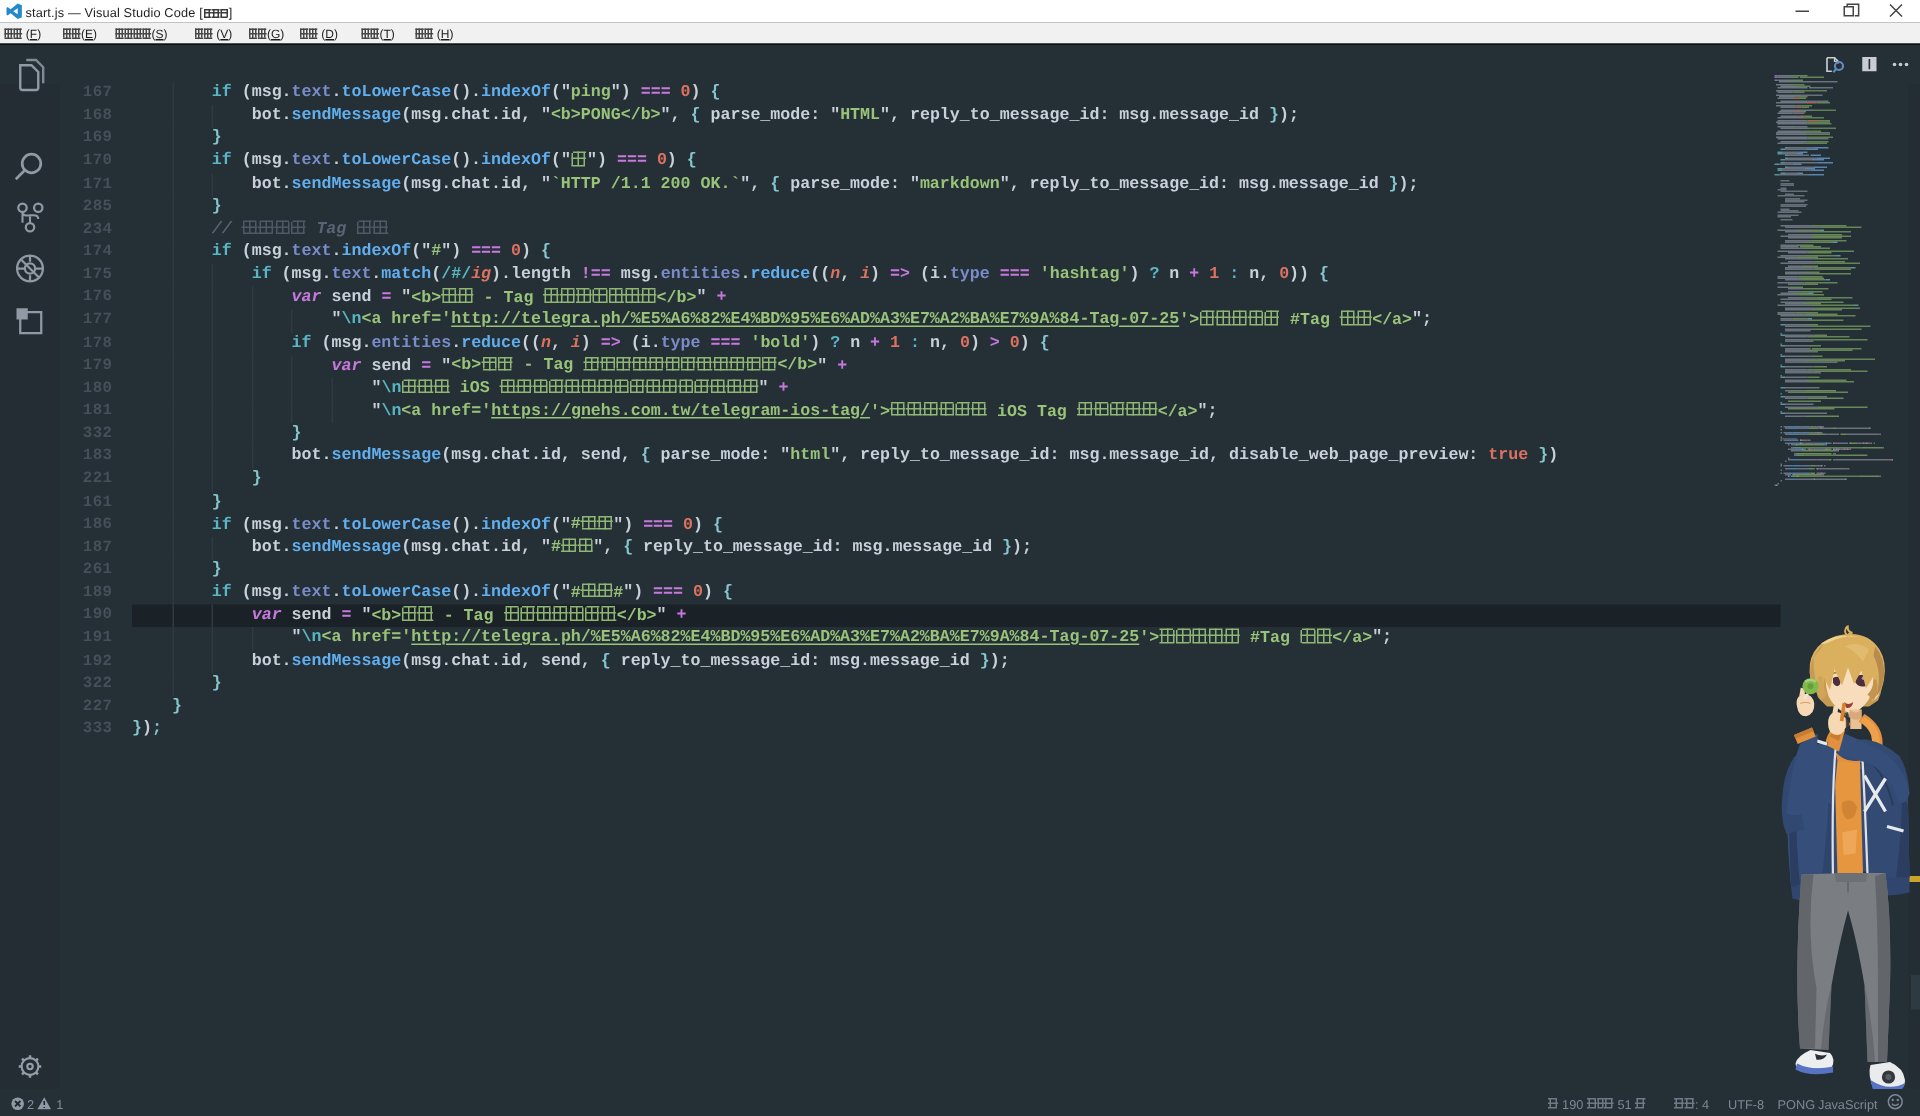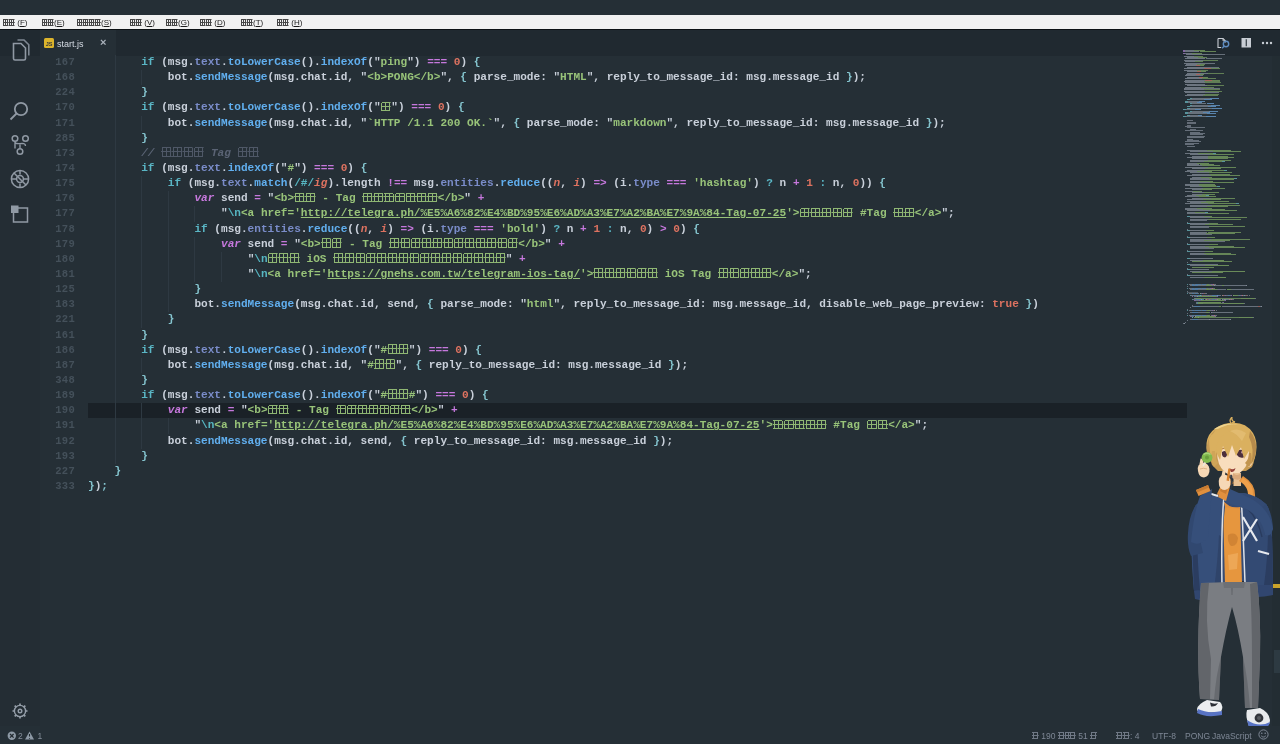--- a/index.html
+++ b/index.html
@@ -70,20 +70,34 @@
 linear-gradient(currentColor,currentColor) 50% 50%/1px 100% no-repeat,
 linear-gradient(currentColor,currentColor) 94% 50%/1px 92% no-repeat}
 .cjt{display:inline-block;width:5.2px;height:6px;position:relative;top:0.5px;margin:0 .3px;opacity:.85;
 background:linear-gradient(currentColor,currentColor) 50% 0/92% 1px no-repeat,
 linear-gradient(currentColor,currentColor) 50% 50%/100% 1px no-repeat,
 linear-gradient(currentColor,currentColor) 50% 100%/92% 1px no-repeat,
 linear-gradient(currentColor,currentColor) 6% 50%/1px 92% no-repeat,
 linear-gradient(currentColor,currentColor) 94% 50%/1px 92% no-repeat;opacity:.88}
 </style></head><body>
 <div id="app">
+  <div id="title">
+    <svg width="11" height="11" style="position:absolute;left:4px;top:2px" viewBox="0 0 100 100">
+      <path fill="#2489ca" d="M71 3 L96 13 L96 87 L71 97 L28 62 L10 76 L3 70 L3 30 L10 24 L28 38 Z M71 32 L44 50 L71 68 Z M10 38 L24 50 L10 62 Z"></path>
+    </svg>
+    <span class="tt">start.js — Visual Studio Code [<b class="cjt"></b><b class="cjt"></b><b class="cjt"></b>]</span>
+    <svg id="wc" width="90" height="15" viewBox="0 0 90 15">
+      <g stroke="#444" stroke-width="1" fill="none">
+        <path d="M7 7.5 h9"></path>
+        <rect x="39.5" y="4.5" width="6" height="6"></rect>
+        <path d="M41.5 4.5 v-1.6 h7.6 v7.6 h-2.6"></path>
+        <path d="M70 3 l8 8 M78 3 l-8 8"></path>
+      </g>
+    </svg>
+  </div>
   <div id="menu">
       <span class="mi" style="left:3px"><b class="cjm"></b><b class="cjm"></b> (<u>F</u>)</span>
       <span class="mi" style="left:42px"><b class="cjm"></b><b class="cjm"></b>(<u>E</u>)</span>
       <span class="mi" style="left:77px"><b class="cjm"></b><b class="cjm"></b><b class="cjm"></b><b class="cjm"></b>(<u>S</u>)</span>
       <span class="mi" style="left:130px"><b class="cjm"></b><b class="cjm"></b> (<u>V</u>)</span>
       <span class="mi" style="left:166px"><b class="cjm"></b><b class="cjm"></b>(<u>G</u>)</span>
       <span class="mi" style="left:200px"><b class="cjm"></b><b class="cjm"></b> (<u>D</u>)</span>
       <span class="mi" style="left:241px"><b class="cjm"></b><b class="cjm"></b>(<u>T</u>)</span>
       <span class="mi" style="left:277px"><b class="cjm"></b><b class="cjm"></b> (<u>H</u>)</span>
     </div>
@@ -118,57 +132,50 @@
         <path d="M13.5 178 h14 v14 h-14 z"></path>
         <rect x="11" y="175.5" width="7.5" height="7.5" fill="#9099a4" stroke="none"></rect>
       </g>
 
       <g stroke="#959ea9" stroke-width="1.4" fill="none">
         <circle cx="20" cy="681" r="5.6"></circle>
         <circle cx="20" cy="681" r="1.8"></circle>
         <path d="M20 673.5 v2 M20 686.5 v2 M12.5 681 h2 M25.5 681 h2 M14.7 675.7 l1.5 1.5 M23.8 684.8 l1.5 1.5 M25.3 675.7 l-1.5 1.5 M16.2 684.8 l-1.5 1.5" stroke-width="1.7"></path>
       </g>
   </svg>
-  <div id="tabs">
-      <div id="tab1">
-     <span class="jsi">JS</span>
-        <span class="tn">start.js</span>
-        <span class="tx">×</span>
-  </div>
-    </div>
   <div id="ed"></div>
   <div id="band"></div>
   <div id="code">
 <div class="cl" style="top:55.00px"><span class="lnum">167</span><i class="g" style="left:114.6px"></i><span class="ct" style="left:141.21px"><span class="k">if</span><span class="w"> (msg.</span><span class="p">text</span><span class="w">.</span><span class="f">toLowerCase</span><span class="w">().</span><span class="f">indexOf</span><span class="w">("</span><span class="s">ping</span><span class="w">") </span><span class="o">===</span><span class="w"> </span><span class="n">0</span><span class="w">) </span><span class="b">{</span></span></div>
 <div class="cl" style="top:70.14px"><span class="lnum">168</span><i class="g" style="left:114.6px"></i><i class="g" style="left:141.2px"></i><span class="ct" style="left:167.81px"><span class="w">bot.</span><span class="f">sendMessage</span><span class="w">(msg.chat.id, "</span><span class="s">&lt;b&gt;PONG&lt;/b&gt;</span><span class="w">", </span><span class="b">{</span><span class="w"> parse_mode: "</span><span class="s">HTML</span><span class="w">", reply_to_message_id: msg.message_id </span><span class="b">}</span><span class="w">);</span></span></div>
-<div class="cl" style="top:85.29px"><span class="lnum">224</span><i class="g" style="left:114.6px"></i><span class="ct" style="left:141.21px"><span class="b">}</span></span></div>
+<div class="cl" style="top:85.29px"><span class="lnum">169</span><i class="g" style="left:114.6px"></i><span class="ct" style="left:141.21px"><span class="b">}</span></span></div>
 <div class="cl" style="top:100.43px"><span class="lnum">170</span><i class="g" style="left:114.6px"></i><span class="ct" style="left:141.21px"><span class="k">if</span><span class="w"> (msg.</span><span class="p">text</span><span class="w">.</span><span class="f">toLowerCase</span><span class="w">().</span><span class="f">indexOf</span><span class="w">("</span><span class="s"><b class="cj"></b></span><span class="w">") </span><span class="o">===</span><span class="w"> </span><span class="n">0</span><span class="w">) </span><span class="b">{</span></span></div>
 <div class="cl" style="top:115.57px"><span class="lnum">171</span><i class="g" style="left:114.6px"></i><i class="g" style="left:141.2px"></i><span class="ct" style="left:167.81px"><span class="w">bot.</span><span class="f">sendMessage</span><span class="w">(msg.chat.id, "</span><span class="s">`HTTP /1.1 200 OK.`</span><span class="w">", </span><span class="b">{</span><span class="w"> parse_mode: "</span><span class="s">markdown</span><span class="w">", reply_to_message_id: msg.message_id </span><span class="b">}</span><span class="w">);</span></span></div>
 <div class="cl" style="top:130.72px"><span class="lnum">285</span><i class="g" style="left:114.6px"></i><span class="ct" style="left:141.21px"><span class="b">}</span></span></div>
-<div class="cl" style="top:145.86px"><span class="lnum">173</span><i class="g" style="left:114.6px"></i><span class="ct" style="left:141.21px"><span class="c">// <b class="cj"></b><b class="cj"></b><b class="cj"></b><b class="cj"></b> Tag <b class="cj"></b><b class="cj"></b></span></span></div>
+<div class="cl" style="top:145.86px"><span class="lnum">234</span><i class="g" style="left:114.6px"></i><span class="ct" style="left:141.21px"><span class="c">// <b class="cj"></b><b class="cj"></b><b class="cj"></b><b class="cj"></b> Tag <b class="cj"></b><b class="cj"></b></span></span></div>
 <div class="cl" style="top:161.00px"><span class="lnum">174</span><i class="g" style="left:114.6px"></i><span class="ct" style="left:141.21px"><span class="k">if</span><span class="w"> (msg.</span><span class="p">text</span><span class="w">.</span><span class="f">indexOf</span><span class="w">("</span><span class="s">#</span><span class="w">") </span><span class="o">===</span><span class="w"> </span><span class="n">0</span><span class="w">) </span><span class="b">{</span></span></div>
 <div class="cl" style="top:176.14px"><span class="lnum">175</span><i class="g" style="left:114.6px"></i><i class="g" style="left:141.2px"></i><span class="ct" style="left:167.81px"><span class="k">if</span><span class="w"> (msg.</span><span class="p">text</span><span class="w">.</span><span class="f">match</span><span class="w">(</span><span class="e">/#/</span><span class="a">ig</span><span class="w">).length </span><span class="o">!==</span><span class="w"> msg.</span><span class="p">entities</span><span class="w">.</span><span class="f">reduce</span><span class="w">((</span><span class="a">n</span><span class="w">, </span><span class="a">i</span><span class="w">) </span><span class="o">=&gt;</span><span class="w"> (i.</span><span class="p">type</span><span class="w"> </span><span class="o">===</span><span class="w"> </span><span class="s">'hashtag'</span><span class="w">) </span><span class="k">?</span><span class="w"> n </span><span class="o">+</span><span class="w"> </span><span class="n">1</span><span class="w"> </span><span class="k">:</span><span class="w"> n, </span><span class="n">0</span><span class="w">)) </span><span class="b">{</span></span></div>
 <div class="cl" style="top:191.29px"><span class="lnum">176</span><i class="g" style="left:114.6px"></i><i class="g" style="left:141.2px"></i><i class="g" style="left:167.8px"></i><span class="ct" style="left:194.42px"><span class="v">var</span><span class="w"> send </span><span class="o">=</span><span class="w"> "</span><span class="s">&lt;b&gt;<b class="cj"></b><b class="cj"></b> - Tag <b class="cj"></b><b class="cj"></b><b class="cj"></b><b class="cj"></b><b class="cj"></b><b class="cj"></b><b class="cj"></b>&lt;/b&gt;</span><span class="w">" </span><span class="o">+</span></span></div>
 <div class="cl" style="top:206.43px"><span class="lnum">177</span><i class="g" style="left:114.6px"></i><i class="g" style="left:141.2px"></i><i class="g" style="left:167.8px"></i><i class="g" style="left:194.4px"></i><span class="ct" style="left:221.02px"><span class="w">"</span><span class="e">\n</span><span class="s">&lt;a href='</span><span class="u">http://telegra.ph/%E5%A6%82%E4%BD%95%E6%AD%A3%E7%A2%BA%E7%9A%84-Tag-07-25</span><span class="s">'&gt;<b class="cj"></b><b class="cj"></b><b class="cj"></b><b class="cj"></b><b class="cj"></b> #Tag <b class="cj"></b><b class="cj"></b>&lt;/a&gt;</span><span class="w">";</span></span></div>
 <div class="cl" style="top:221.57px"><span class="lnum">178</span><i class="g" style="left:114.6px"></i><i class="g" style="left:141.2px"></i><i class="g" style="left:167.8px"></i><span class="ct" style="left:194.42px"><span class="k">if</span><span class="w"> (msg.</span><span class="p">entities</span><span class="w">.</span><span class="f">reduce</span><span class="w">((</span><span class="a">n</span><span class="w">, </span><span class="a">i</span><span class="w">) </span><span class="o">=&gt;</span><span class="w"> (i.</span><span class="p">type</span><span class="w"> </span><span class="o">===</span><span class="w"> </span><span class="s">'bold'</span><span class="w">) </span><span class="k">?</span><span class="w"> n </span><span class="o">+</span><span class="w"> </span><span class="n">1</span><span class="w"> </span><span class="k">:</span><span class="w"> n, </span><span class="n">0</span><span class="w">) </span><span class="o">&gt;</span><span class="w"> </span><span class="n">0</span><span class="w">) </span><span class="b">{</span></span></div>
 <div class="cl" style="top:236.72px"><span class="lnum">179</span><i class="g" style="left:114.6px"></i><i class="g" style="left:141.2px"></i><i class="g" style="left:167.8px"></i><i class="g" style="left:194.4px"></i><span class="ct" style="left:221.02px"><span class="v">var</span><span class="w"> send </span><span class="o">=</span><span class="w"> "</span><span class="s">&lt;b&gt;<b class="cj"></b><b class="cj"></b> - Tag <b class="cj"></b><b class="cj"></b><b class="cj"></b><b class="cj"></b><b class="cj"></b><b class="cj"></b><b class="cj"></b><b class="cj"></b><b class="cj"></b><b class="cj"></b><b class="cj"></b><b class="cj"></b>&lt;/b&gt;</span><span class="w">" </span><span class="o">+</span></span></div>
 <div class="cl" style="top:251.86px"><span class="lnum">180</span><i class="g" style="left:114.6px"></i><i class="g" style="left:141.2px"></i><i class="g" style="left:167.8px"></i><i class="g" style="left:194.4px"></i><i class="g" style="left:221.0px"></i><span class="ct" style="left:247.63px"><span class="w">"</span><span class="e">\n</span><span class="s"><b class="cj"></b><b class="cj"></b><b class="cj"></b> iOS <b class="cj"></b><b class="cj"></b><b class="cj"></b><b class="cj"></b><b class="cj"></b><b class="cj"></b><b class="cj"></b><b class="cj"></b><b class="cj"></b><b class="cj"></b><b class="cj"></b><b class="cj"></b><b class="cj"></b><b class="cj"></b><b class="cj"></b><b class="cj"></b></span><span class="w">" </span><span class="o">+</span></span></div>
 <div class="cl" style="top:267.00px"><span class="lnum">181</span><i class="g" style="left:114.6px"></i><i class="g" style="left:141.2px"></i><i class="g" style="left:167.8px"></i><i class="g" style="left:194.4px"></i><i class="g" style="left:221.0px"></i><span class="ct" style="left:247.63px"><span class="w">"</span><span class="e">\n</span><span class="s">&lt;a href='</span><span class="u">https://gnehs.com.tw/telegram-ios-tag/</span><span class="s">'&gt;<b class="cj"></b><b class="cj"></b><b class="cj"></b><b class="cj"></b><b class="cj"></b><b class="cj"></b> iOS Tag <b class="cj"></b><b class="cj"></b><b class="cj"></b><b class="cj"></b><b class="cj"></b>&lt;/a&gt;</span><span class="w">";</span></span></div>
-<div class="cl" style="top:282.14px"><span class="lnum">125</span><i class="g" style="left:114.6px"></i><i class="g" style="left:141.2px"></i><i class="g" style="left:167.8px"></i><span class="ct" style="left:194.42px"><span class="b">}</span></span></div>
+<div class="cl" style="top:282.14px"><span class="lnum">332</span><i class="g" style="left:114.6px"></i><i class="g" style="left:141.2px"></i><i class="g" style="left:167.8px"></i><span class="ct" style="left:194.42px"><span class="b">}</span></span></div>
 <div class="cl" style="top:297.29px"><span class="lnum">183</span><i class="g" style="left:114.6px"></i><i class="g" style="left:141.2px"></i><i class="g" style="left:167.8px"></i><span class="ct" style="left:194.42px"><span class="w">bot.</span><span class="f">sendMessage</span><span class="w">(msg.chat.id, send, </span><span class="b">{</span><span class="w"> parse_mode: "</span><span class="s">html</span><span class="w">", reply_to_message_id: msg.message_id, disable_web_page_preview: </span><span class="n">true</span><span class="w"> </span><span class="b">}</span><span class="w">)</span></span></div>
 <div class="cl" style="top:312.43px"><span class="lnum">221</span><i class="g" style="left:114.6px"></i><i class="g" style="left:141.2px"></i><span class="ct" style="left:167.81px"><span class="b">}</span></span></div>
 <div class="cl" style="top:327.57px"><span class="lnum">161</span><i class="g" style="left:114.6px"></i><span class="ct" style="left:141.21px"><span class="b">}</span></span></div>
 <div class="cl" style="top:342.72px"><span class="lnum">186</span><i class="g" style="left:114.6px"></i><span class="ct" style="left:141.21px"><span class="k">if</span><span class="w"> (msg.</span><span class="p">text</span><span class="w">.</span><span class="f">toLowerCase</span><span class="w">().</span><span class="f">indexOf</span><span class="w">("</span><span class="s">#<b class="cj"></b><b class="cj"></b></span><span class="w">") </span><span class="o">===</span><span class="w"> </span><span class="n">0</span><span class="w">) </span><span class="b">{</span></span></div>
 <div class="cl" style="top:357.86px"><span class="lnum">187</span><i class="g" style="left:114.6px"></i><i class="g" style="left:141.2px"></i><span class="ct" style="left:167.81px"><span class="w">bot.</span><span class="f">sendMessage</span><span class="w">(msg.chat.id, "</span><span class="s">#<b class="cj"></b><b class="cj"></b></span><span class="w">", </span><span class="b">{</span><span class="w"> reply_to_message_id: msg.message_id </span><span class="b">}</span><span class="w">);</span></span></div>
-<div class="cl" style="top:373.00px"><span class="lnum">348</span><i class="g" style="left:114.6px"></i><span class="ct" style="left:141.21px"><span class="b">}</span></span></div>
+<div class="cl" style="top:373.00px"><span class="lnum">261</span><i class="g" style="left:114.6px"></i><span class="ct" style="left:141.21px"><span class="b">}</span></span></div>
 <div class="cl" style="top:388.15px"><span class="lnum">189</span><i class="g" style="left:114.6px"></i><span class="ct" style="left:141.21px"><span class="k">if</span><span class="w"> (msg.</span><span class="p">text</span><span class="w">.</span><span class="f">toLowerCase</span><span class="w">().</span><span class="f">indexOf</span><span class="w">("</span><span class="s">#<b class="cj"></b><b class="cj"></b>#</span><span class="w">") </span><span class="o">===</span><span class="w"> </span><span class="n">0</span><span class="w">) </span><span class="b">{</span></span></div>
 <div class="cl" style="top:403.29px"><span class="lnum">190</span><i class="g" style="left:114.6px"></i><i class="g" style="left:141.2px"></i><span class="ct" style="left:167.81px"><span class="v">var</span><span class="w"> send </span><span class="o">=</span><span class="w"> "</span><span class="s">&lt;b&gt;<b class="cj"></b><b class="cj"></b> - Tag <b class="cj"></b><b class="cj"></b><b class="cj"></b><b class="cj"></b><b class="cj"></b><b class="cj"></b><b class="cj"></b>&lt;/b&gt;</span><span class="w">" </span><span class="o">+</span></span></div>
 <div class="cl" style="top:418.43px"><span class="lnum">191</span><i class="g" style="left:114.6px"></i><i class="g" style="left:141.2px"></i><i class="g" style="left:167.8px"></i><span class="ct" style="left:194.42px"><span class="w">"</span><span class="e">\n</span><span class="s">&lt;a href='</span><span class="u">http://telegra.ph/%E5%A6%82%E4%BD%95%E6%AD%A3%E7%A2%BA%E7%9A%84-Tag-07-25</span><span class="s">'&gt;<b class="cj"></b><b class="cj"></b><b class="cj"></b><b class="cj"></b><b class="cj"></b> #Tag <b class="cj"></b><b class="cj"></b>&lt;/a&gt;</span><span class="w">";</span></span></div>
 <div class="cl" style="top:433.58px"><span class="lnum">192</span><i class="g" style="left:114.6px"></i><i class="g" style="left:141.2px"></i><span class="ct" style="left:167.81px"><span class="w">bot.</span><span class="f">sendMessage</span><span class="w">(msg.chat.id, send, </span><span class="b">{</span><span class="w"> reply_to_message_id: msg.message_id </span><span class="b">}</span><span class="w">);</span></span></div>
-<div class="cl" style="top:448.72px"><span class="lnum">193</span><i class="g" style="left:114.6px"></i><span class="ct" style="left:141.21px"><span class="b">}</span></span></div>
+<div class="cl" style="top:448.72px"><span class="lnum">322</span><i class="g" style="left:114.6px"></i><span class="ct" style="left:141.21px"><span class="b">}</span></span></div>
 <div class="cl" style="top:463.86px"><span class="lnum">227</span><span class="ct" style="left:114.60px"><span class="b">}</span></span></div>
 <div class="cl" style="top:479.00px"><span class="lnum">333</span><span class="ct" style="left:88.00px"><span class="b">}</span><span class="w">)</span><span class="b">;</span></span></div>
   </div>
   <div id="mmwrap" style="position:absolute;left:0;top:0">
 <div class="mr" style="top:50.00px">
         <i style="left:1183.0px;width:2.2px;background:#b78add;opacity:0.66"></i>
         <i style="left:1185.2px;width:8.8px;background:#939ba8;opacity:0.66"></i>
         <i style="left:1194.0px;width:11.0px;background:#87b268;opacity:0.66"></i>
       </div>
 <div class="mr" style="top:51.41px">

